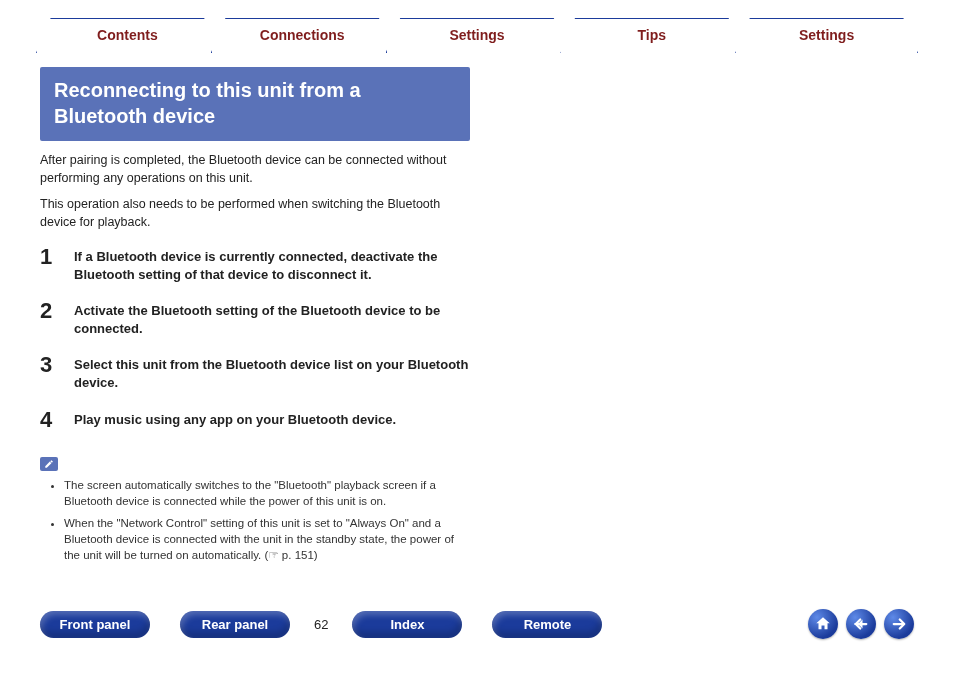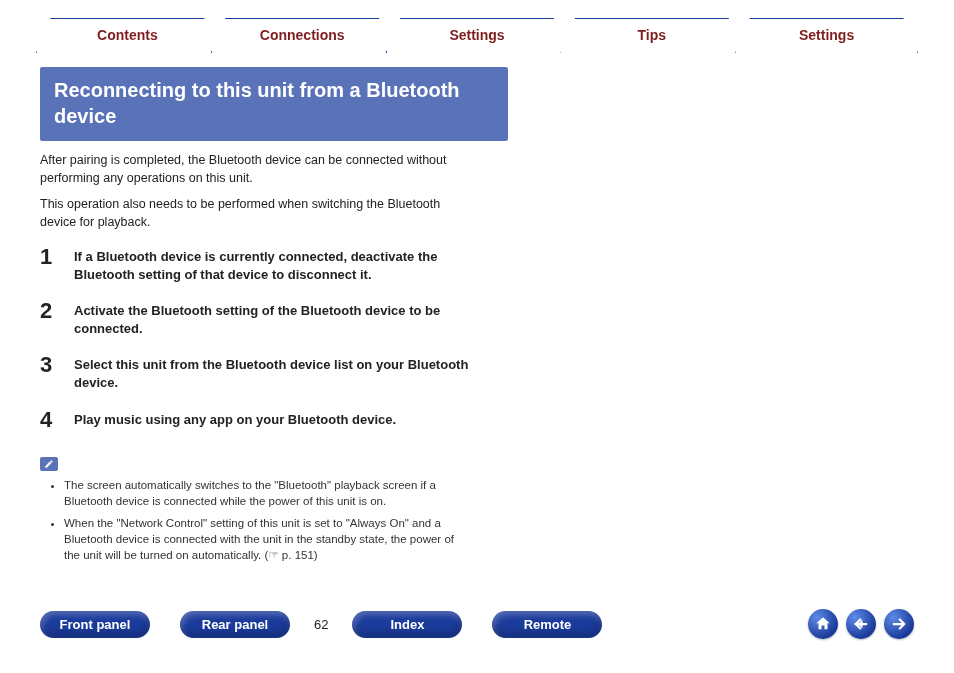--- a/index.html
+++ b/index.html
@@ -40,21 +40,21 @@
     background: #1b3b9b;
     color: #fff;
   }
   
   .heading-bar {
     background: #5a72b8;
     color: #fff;
     font-weight: bold;
     font-size: 20px;
     padding: 10px 14px 12px 14px;
-    width: 468px;
+    width: 430px;
     line-height: 1.3;
     border-radius: 2px;
   }
   
   .content-col {
     width: 430px;
     margin-top: 10px;
     font-size: 12.5px;
     color: #222;
     line-height: 1.45;

